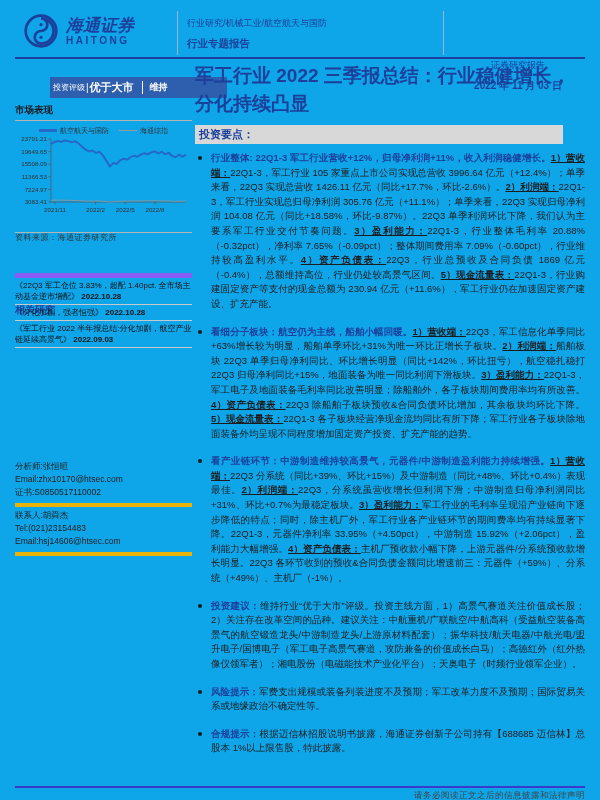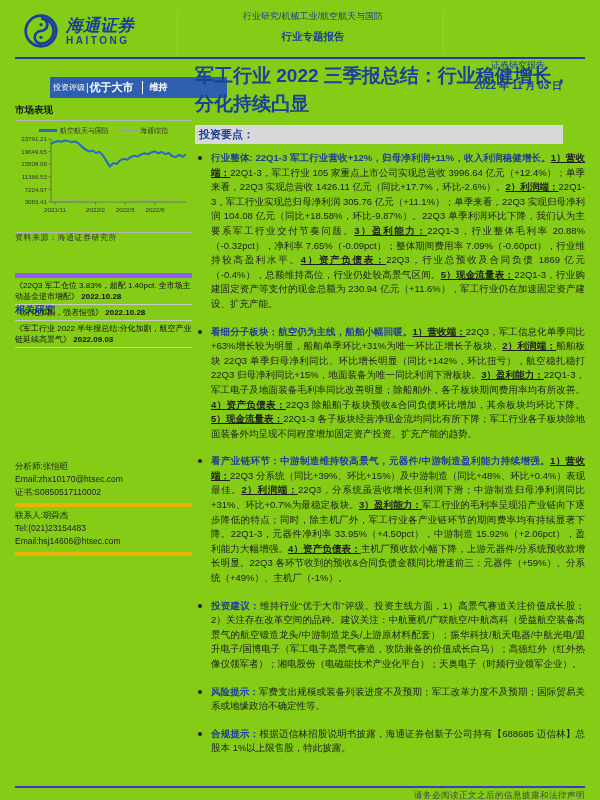--- a/index.html
+++ b/index.html
@@ -1,27 +1,27 @@
 <!DOCTYPE html>
 <html><head>
 <meta charset="utf-8">
 <style>
   html,body{margin:0;padding:0;background:#e9e9e9;}
-  .page{position:relative;width:600px;height:800px;background:#84cc16;margin:0 auto;
+  .page{position:relative;width:600px;height:800px;background:#0ea5e9;margin:0 auto;
         font-family:"Liberation Sans",sans-serif;color:#222;overflow:hidden;}
 
   
   .page-header{position:absolute;left:15px;top:8px;width:570px;height:48px;}
   .logo-wrap{position:absolute;left:8px;top:5px;display:flex;align-items:center;}
   .logo-circle{width:36px;height:36px;}
   .logo-text{margin-left:7px;color:#1b3f9b;}
   .logo-cn{font-family:"DejaVu Serif",serif;font-style:italic;font-weight:bold;font-size:17px;line-height:19px;}
   .logo-en{font-size:10px;font-weight:bold;letter-spacing:2.5px;line-height:11px;}
   .hdr-divider{position:absolute;top:3px;height:44px;width:1px;background:#9bb0d6;}
-  .hdr-center{position:absolute;left:172px;top:2px;width:252px;text-align:center;color:#1b3f9b;}
+  .hdr-center{position:absolute;left:172px;top:9px;width:252px;text-align:left;color:#1b3f9b;}
   .hdr-center .l1{font-size:9px;}
   .hdr-center .l2{font-size:10.5px;font-weight:bold;margin-top:7px;}
   .hdr-right{position:absolute;left:436px;top:9px;width:134px;text-align:center;color:#1b3f9b;}
   .hdr-right .l1{font-size:9px;margin-top:42px;}
   .hdr-right .l2{font-size:10px;font-weight:bold;margin-top:7px;}
   .header-rule{position:absolute;left:15px;top:57px;width:570px;height:2px;background:#1b3f9b;}
 
   
   .rating-badge{position:absolute;left:15px;top:77px;width:177px;height:21px;background:#2e5fae;
                 color:#fff;display:flex;align-items:center;white-space:nowrap;margin-left:35px;}

